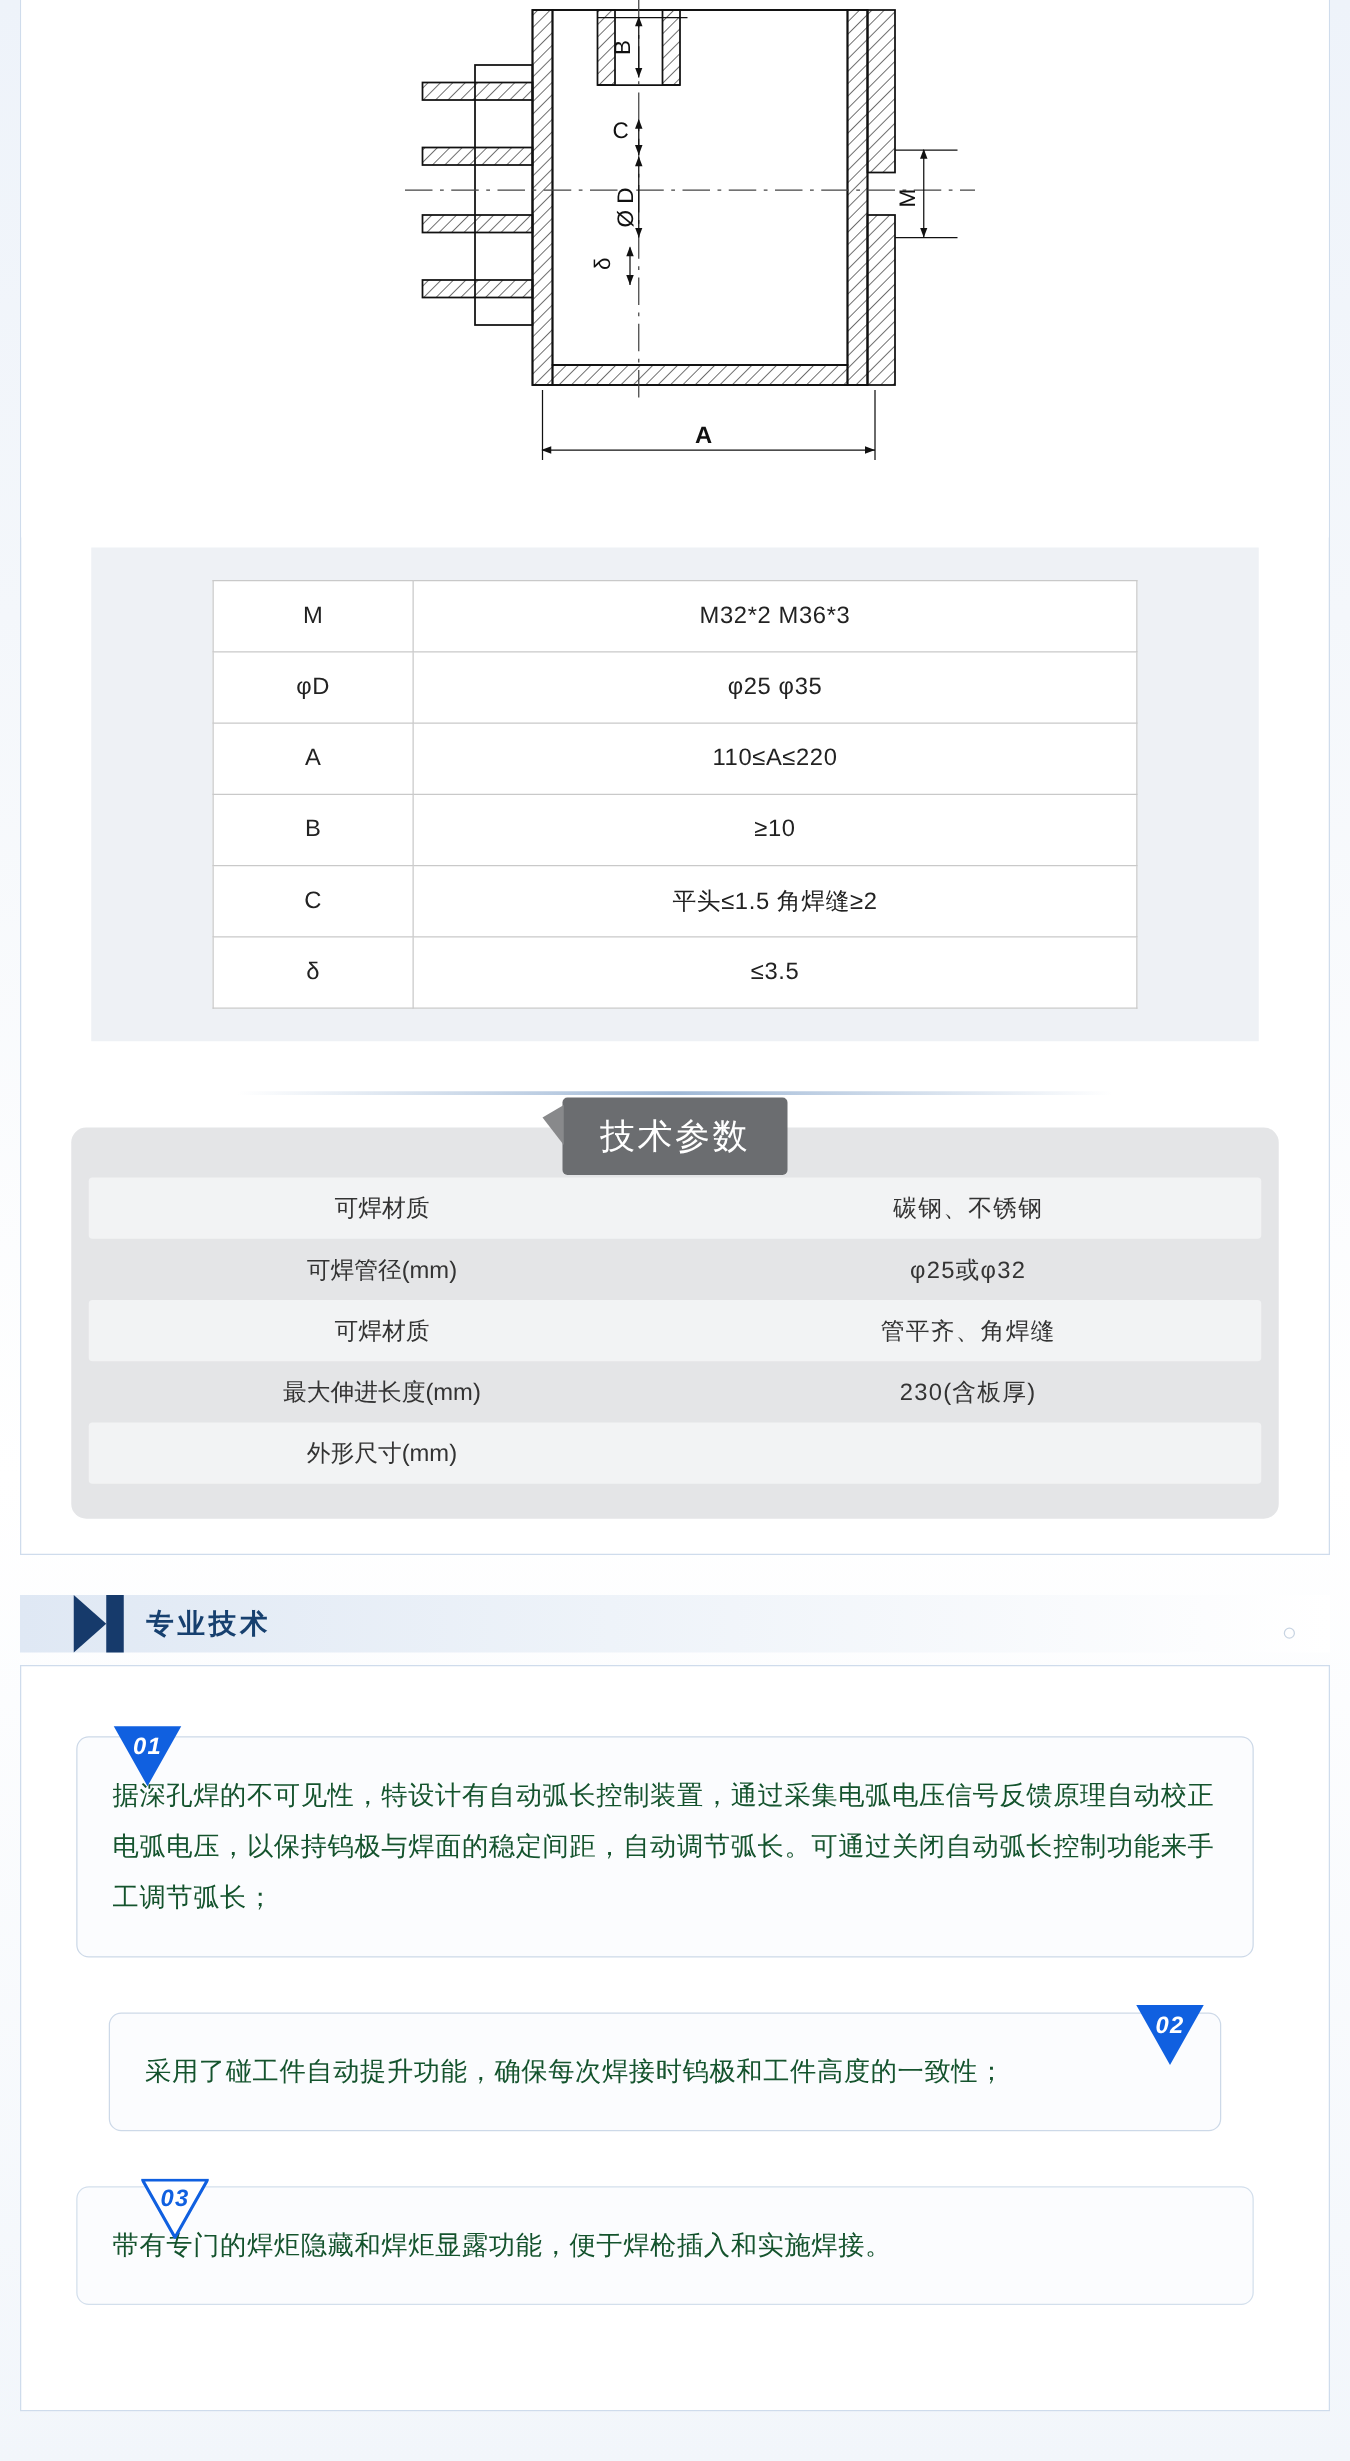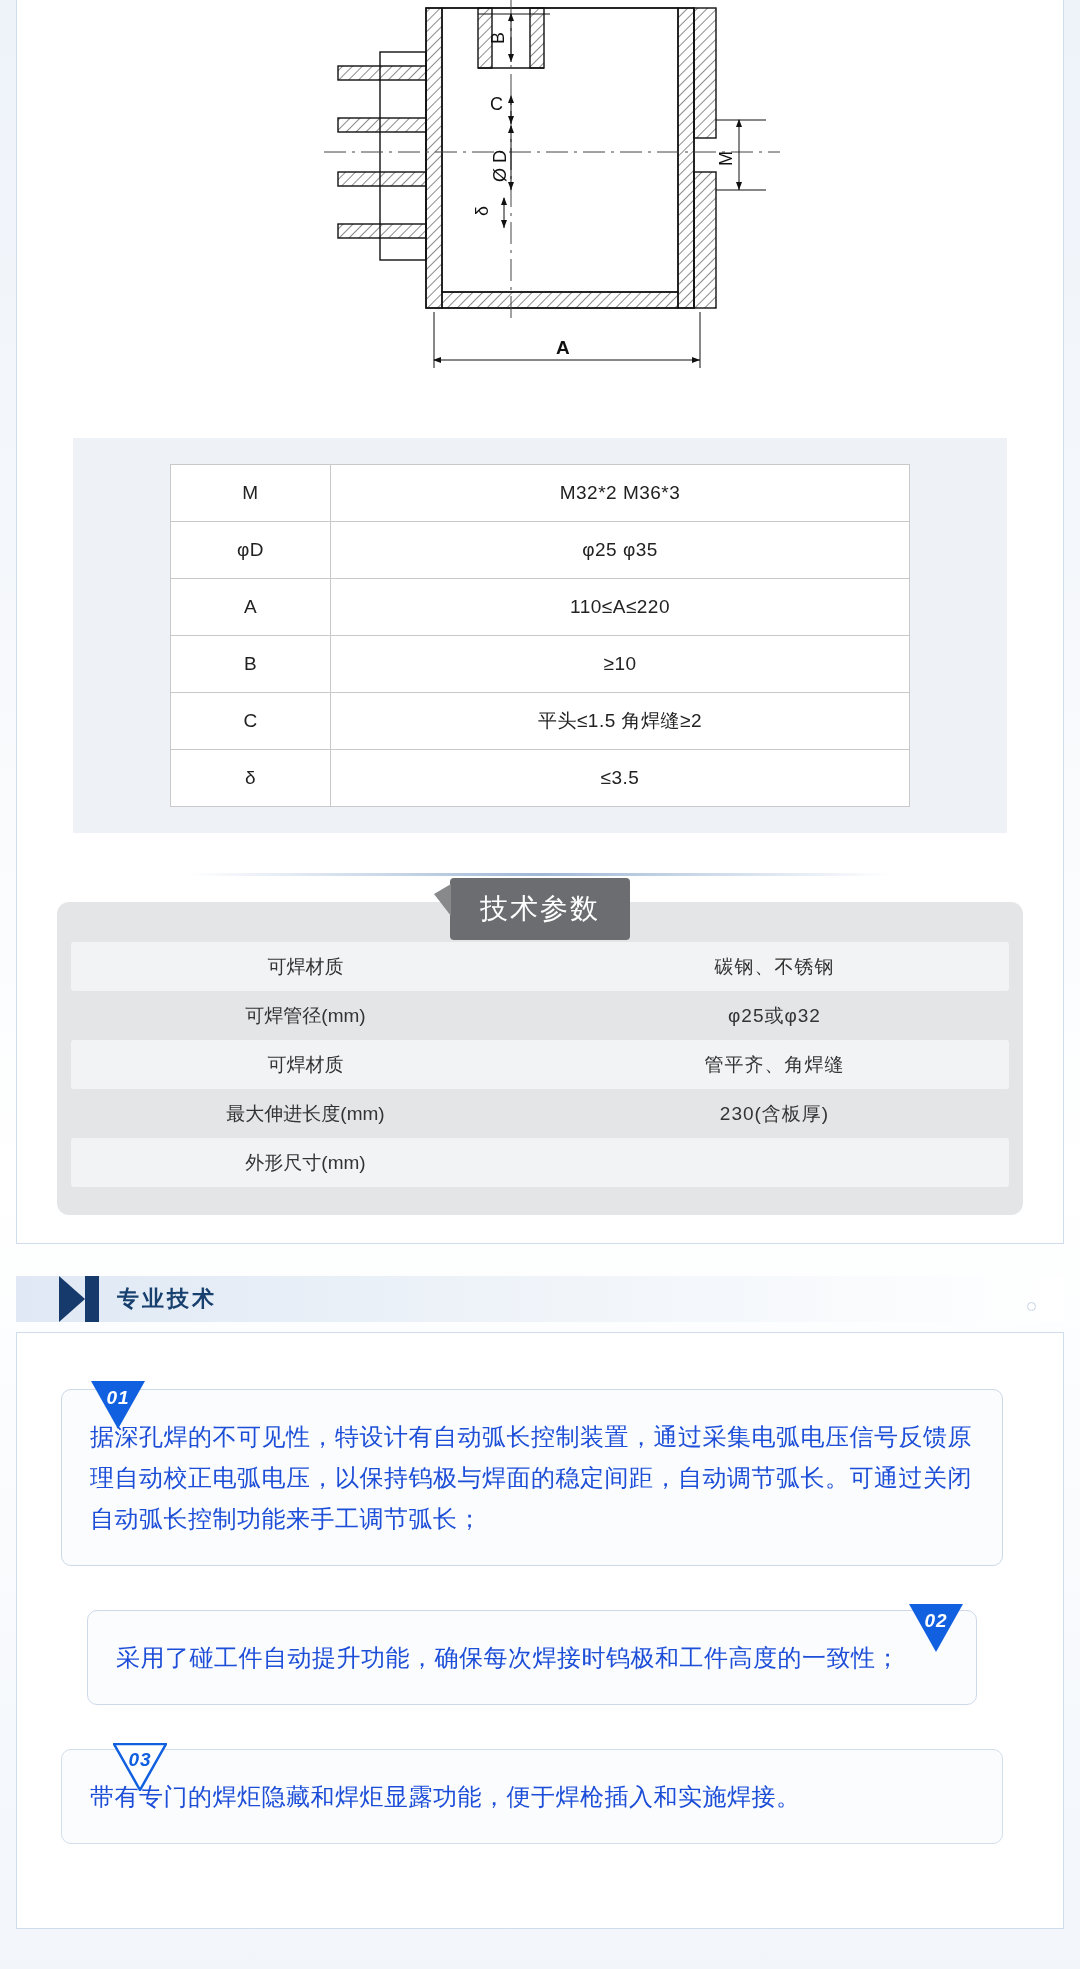--- a/index.html
+++ b/index.html
@@ -164,23 +164,23 @@
     letter-spacing: 1px;
   }
   .badge.outline .num { color: #1060e0; }
   .badge.outline svg { position: absolute; left:0; top:0; }
 
   .bubble {
     border: 1px solid #cdd9e8;
     border-radius: 10px;
     background: #fbfcfe;
     padding: 26px 28px;
-    font-size: 24px;
+    font-size: 21px;
     line-height: 41px;
-    color: #1d4ed8;
+    color: #14532d;
     letter-spacing: 0.5px;
   }
   .item-1 .badge { left: 30px; top: -8px; }
   .item-1 .bubble { margin-top: 30px; }
   .item-2 { margin-top: 20px; }
   .item-2 .badge { right: 40px; left: auto; top: -6px; }
   .item-2 .bubble { margin: 42px 26px 0 26px; }
   .item-3 .badge { left: 52px; top: -6px; }
   .item-3 .bubble { margin-top: 44px; border-color: #d3dfec; }
 </style>

